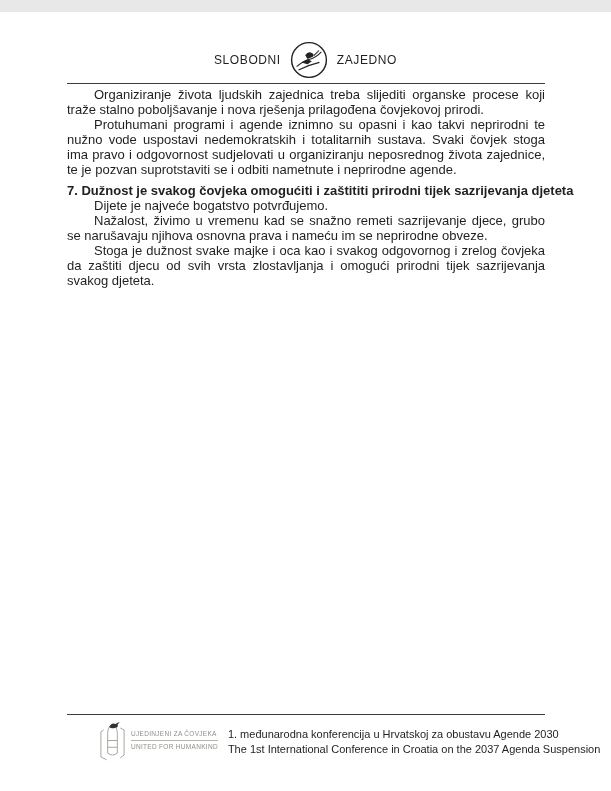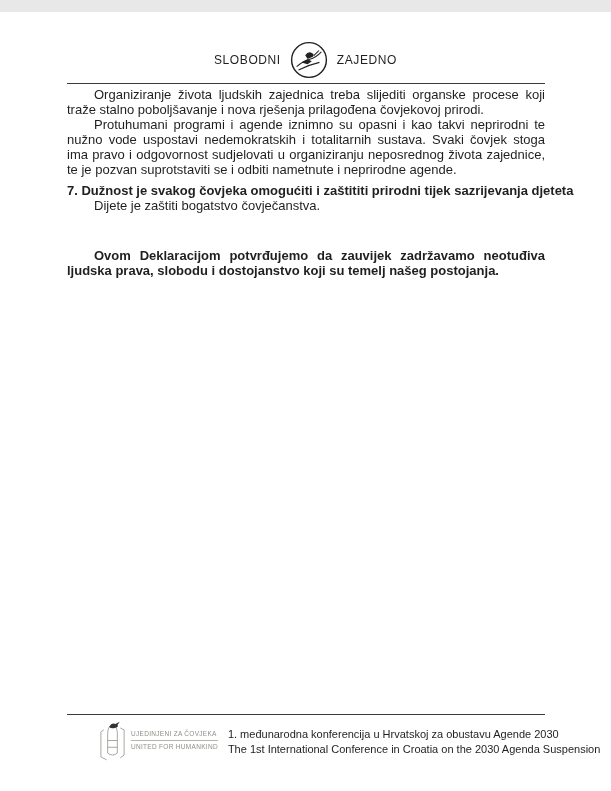--- a/index.html
+++ b/index.html
@@ -120,22 +120,23 @@
       </svg>
     </span>
     <span class="word">ZAJEDNO</span>
   </div>
   <div class="rule rule-top"></div>
 
   <div class="body-text">
     <p class="para">Organiziranje života ljudskih zajednica treba slijediti organske procese koji traže stalno poboljšavanje i nova rješenja prilagođena čovjekovoj prirodi.</p>
     <p class="para">Protuhumani programi i agende iznimno su opasni i kao takvi neprirodni te nužno vode uspostavi nedemokratskih i totalitarnih sustava. Svaki čovjek stoga ima pravo i odgovornost sudjelovati u organiziranju neposrednog života zajednice, te je pozvan suprotstaviti se i odbiti nametnute i neprirodne agende.</p>
     <p class="heading">7. Dužnost je svakog čovjeka omogućiti i zaštititi prirodni tijek sazrijevanja djeteta</p>
-    <p class="para">Dijete je zaštiti bogatstvo čovječanstva.</p>
-    <p class="final">Ovom Deklaracijom potvrđujemo da zauvijek zadržavamo neotuđiva ljudska prava, slobodu i dostojanstvo koji su temelj našeg postojanja.</p>
+    <p class="para">Dijete je najveće bogatstvo potvrđujemo.</p>
+    <p class="para">Nažalost, živimo u vremenu kad se snažno remeti sazrijevanje djece, grubo se narušavaju njihova osnovna prava i nameću im se neprirodne obveze.</p>
+    <p class="para">Stoga je dužnost svake majke i oca kao i svakog odgovornog i zrelog čovjeka da zaštiti djecu od svih vrsta zlostavljanja i omogući prirodni tijek sazrijevanja svakog djeteta.</p>
   </div>
 
   <div class="rule rule-bottom"></div>
   <div class="footer-row">
     <div class="org-block">
       <span style="display:inline-flex;">
         <svg width="29" height="44" viewBox="0 0 30 45" aria-hidden="true">
           <g fill="none" stroke="#9b9b93" stroke-width="0.9">
             <path d="M10 15 Q10 6.5 15 6.5 Q20 6.5 20 15 L20 35 Q15 39 10 35 Z"></path>
             <path d="M6 11 L3 13 L3 39 L9 42"></path>
@@ -146,17 +147,17 @@
           <path d="M11.5 8 q2.5 -4.5 6.5 -3.2 l4.5 -2.2 -2.2 3.2 q1.2 3 -3 3.2 q-3.5 1 -5.8 -1 z" fill="#333"></path>
         </svg>
       </span>
       <div class="org-text">
         <div class="org-line1">UJEDINJENI ZA ČOVJEKA</div>
         <div class="org-line2">UNITED FOR HUMANKIND</div>
       </div>
     </div>
     <div class="conf-block">
       <div>1. međunarodna konferencija u Hrvatskoj za obustavu Agende 2030</div>
-      <div>The 1st International Conference in Croatia on the 2030 Agenda Suspension</div>
+      <div>The 1st International Conference in Croatia on the 2037 Agenda Suspension</div>
     </div>
   </div>
 
 </div>
 
 </body></html>

